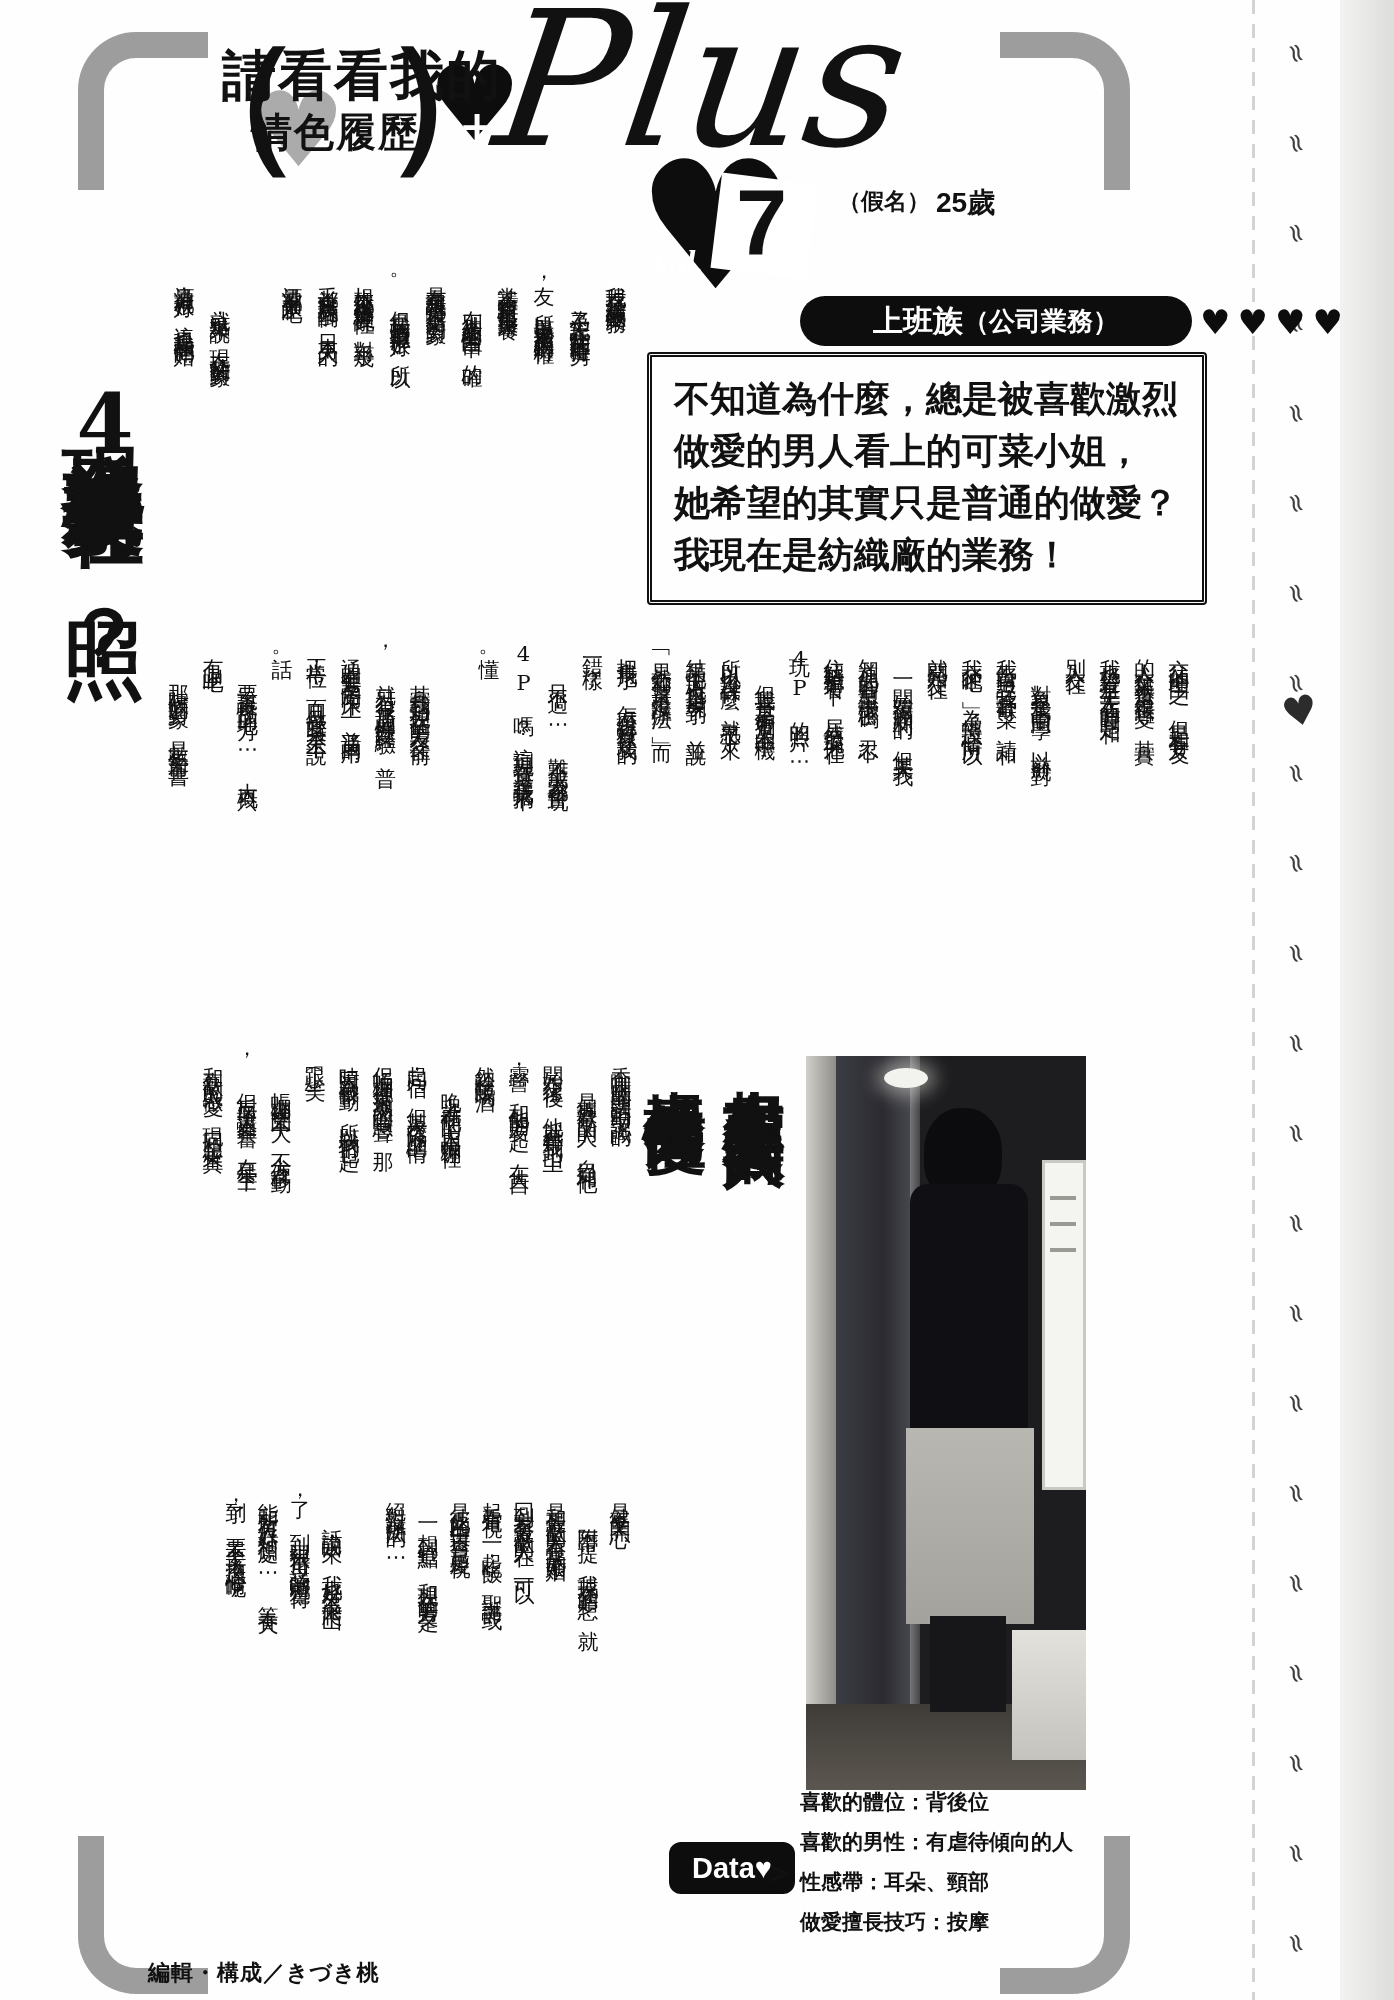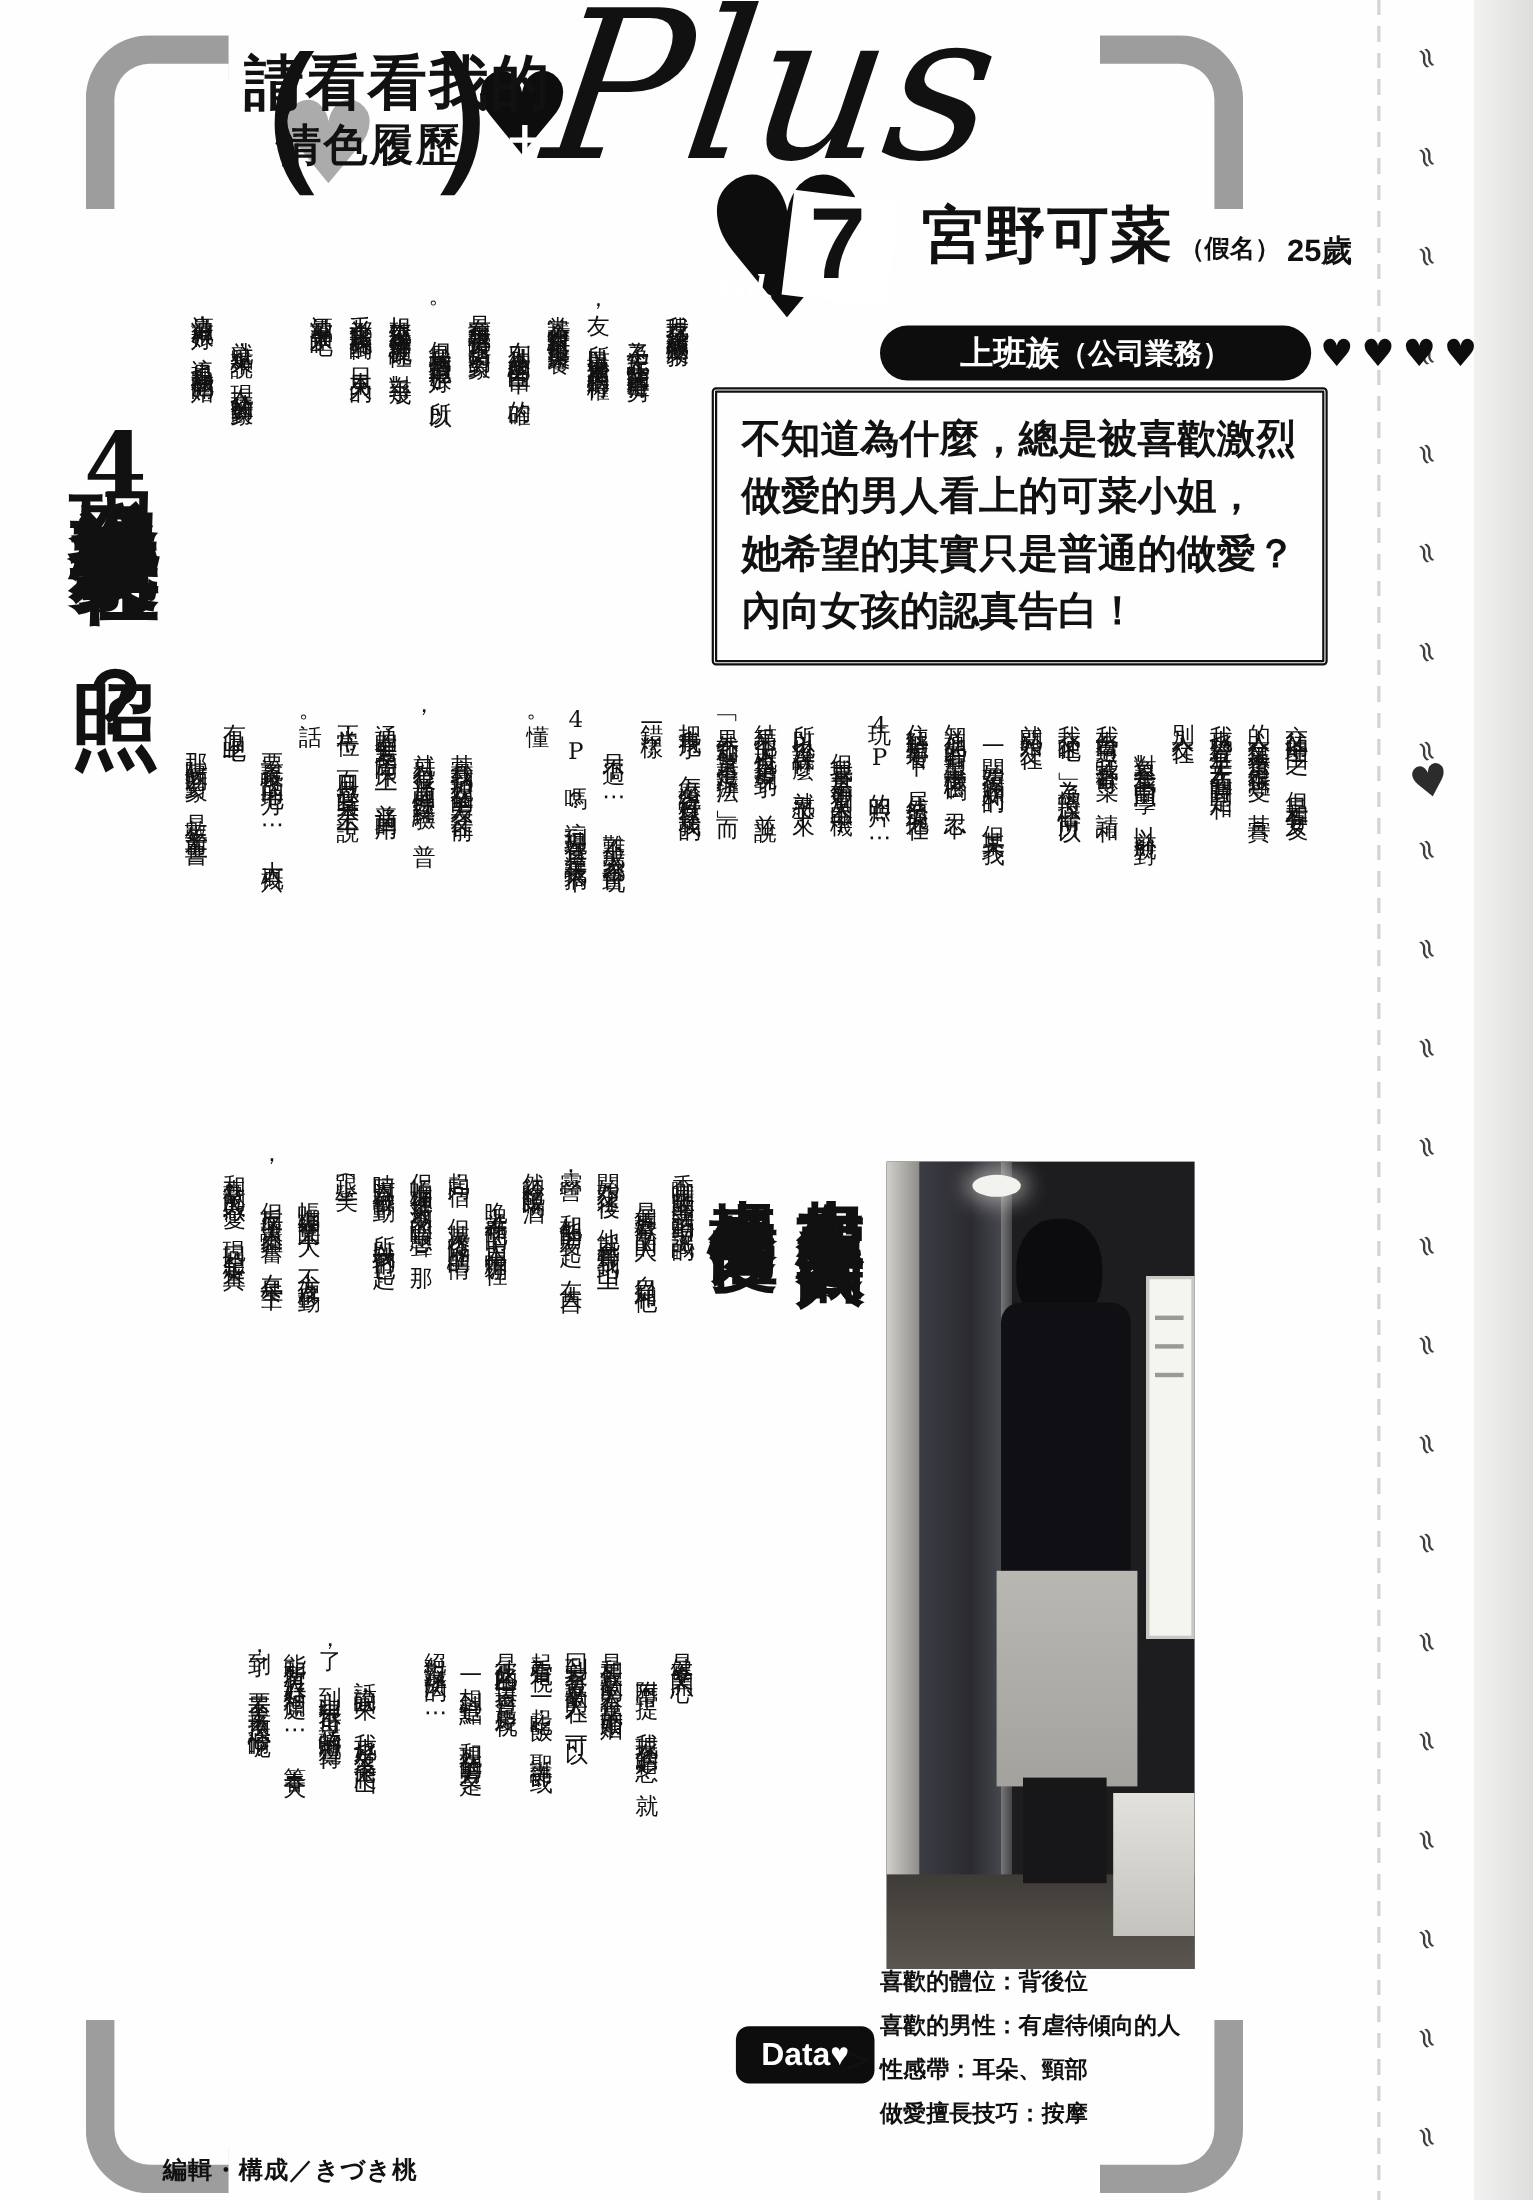--- a/index.html
+++ b/index.html
@@ -118,36 +118,35 @@
   <div class="abs plus-heart" style="left:428px;top:52px;">♥</div>
   <div class="abs plus-cross" style="left:452px;top:92px;">＋</div>
   <div class="abs plus-script" style="left:500px;top:-14px;">Plus</div>
 
   <div class="abs vol-heart" style="left:636px;top:138px;">♥</div>
   <div class="abs seven-panel" style="left:716px;top:178px;"></div>
   <div class="abs vol-label" style="left:650px;top:244px;">Vol.</div>
   <div class="abs seven" style="left:736px;top:176px;">7</div>
 
   <div class="abs" style="left:838px;top:186px;display:flex;align-items:flex-end;gap:6px;">
-    <span class="name">宮野可菜</span>
     <span class="name-note">（假名）</span>
     <span class="age">25歲</span>
   </div>
 
   <div class="abs pill" style="left:800px;top:296px;width:392px;height:50px;">
     <span class="p1">上班族</span>
     <span class="p2">（公司業務）</span>
   </div>
   <div class="abs hearts" style="left:1200px;top:302px;">♥♥♥♥</div>
 
   <div class="abs intro" style="left:647px;top:352px;width:560px;height:253px;">
       <span class="box-line">不知道為什麼，總是被喜歡激烈</span>
       <span class="box-line">做愛的男人看上的可菜小姐，</span>
       <span class="box-line">她希望的其實只是普通的做愛？</span>
-      <span class="box-line">內向女孩的認真告白！</span>
+      <span class="box-line">我現在是紡織廠的業務！</span>
     </div>
 
   <div class="abs vband band1" style="left:166px;top:270px;width:468px;height:352px;">
       <span class="vcol">我現在是紡織廠的業務。</span>
       <span class="vcol">　為了忘記正在交往的虐待狂男</span>
       <span class="vcol">友，所以最近活用業務的特權，</span>
       <span class="vcol">常請合作對象幫忙舉辦聚餐。</span>
       <span class="vcol">　在別人介紹的男性當中，的確</span>
       <span class="vcol">是有讓我覺得「還不錯」的對象</span>
       <span class="vcol">。但是我的酒量似乎很好，所以</span>

